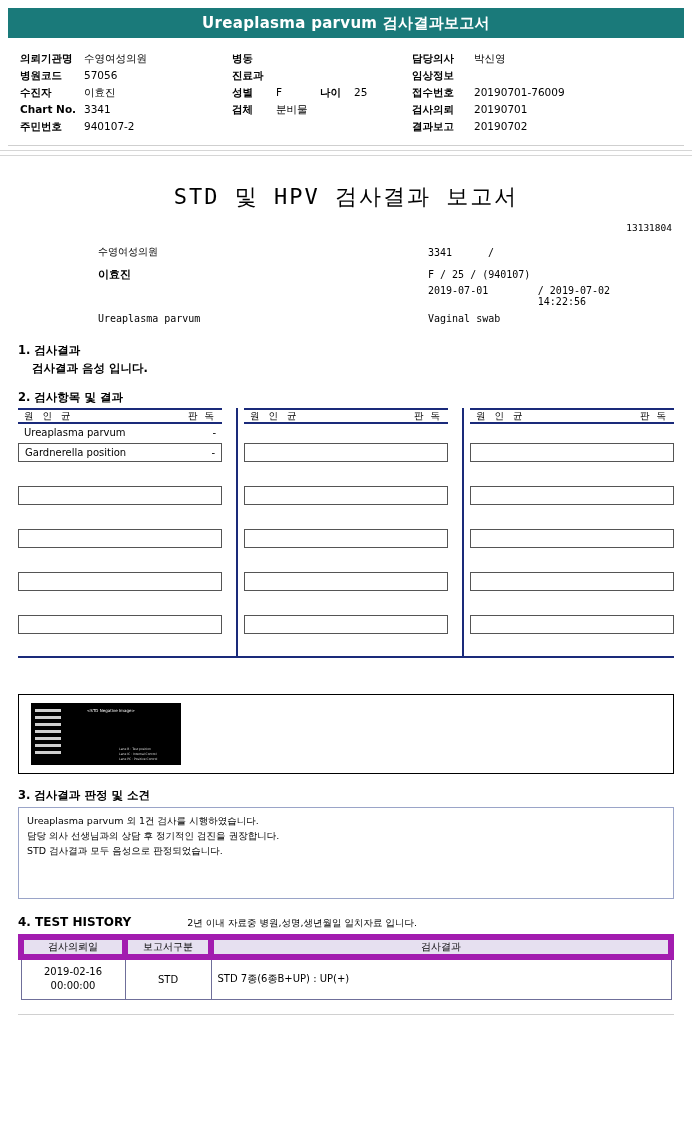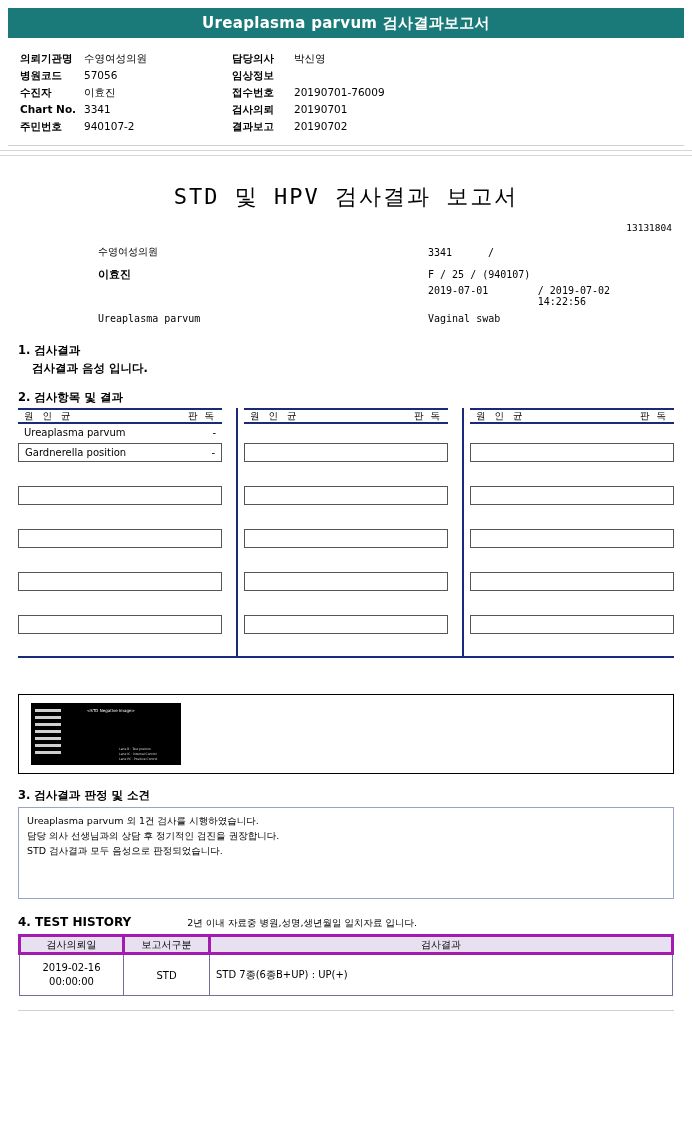--- a/index.html
+++ b/index.html
@@ -217,21 +217,21 @@
     font-size: 9.5px;
     margin-left: 56px;
   }
   table.hist {
     border-collapse: collapse;
     width: 100%;
     font-size: 10px;
   }
   table.hist th {
     background: #e6e0f0;
-    border: 3px solid #a21caf;
+    border: 6px solid #a21caf;
     height: 18px;
     font-weight: normal;
     font-size: 10px;
     padding: 0 6px;
   }
   table.hist th.c1 { width: 104px; }
   table.hist th.c2 { width: 86px; }
   table.hist td {
     border: 1px solid #6f6f9a;
     height: 42px;
@@ -276,20 +276,44 @@
           <div class="lb">Chart No.</div>
           <div class="vl">3341</div>
         </div>
         <div class="row-pair">
           <div class="lb">주민번호</div>
           <div class="vl">940107-2</div>
         </div>
       </div>
     </div>
 
+    <div class="hcol hcol2">
+      <div style="width:100%">
+        <div class="row-pair">
+          <div class="lb">병동</div>
+          <div class="vl"></div>
+        </div>
+        <div class="row-pair">
+          <div class="lb">진료과</div>
+          <div class="vl"></div>
+        </div>
+        <div class="row-pair">
+          <div class="lb">성별</div>
+          <div class="sex-age">
+            <div class="v1">F</div>
+            <div class="lb2">나이</div>
+            <div class="vl">25</div>
+          </div>
+        </div>
+        <div class="row-pair">
+          <div class="lb">검체</div>
+          <div class="vl">분비물</div>
+        </div>
+      </div>
+    </div>
 
     <div class="hcol hcol3">
       <div style="width:100%">
         <div class="row-pair">
           <div class="lb">담당의사</div>
           <div class="vl">박신영</div>
         </div>
         <div class="row-pair">
           <div class="lb">임상정보</div>
           <div class="vl"></div>

